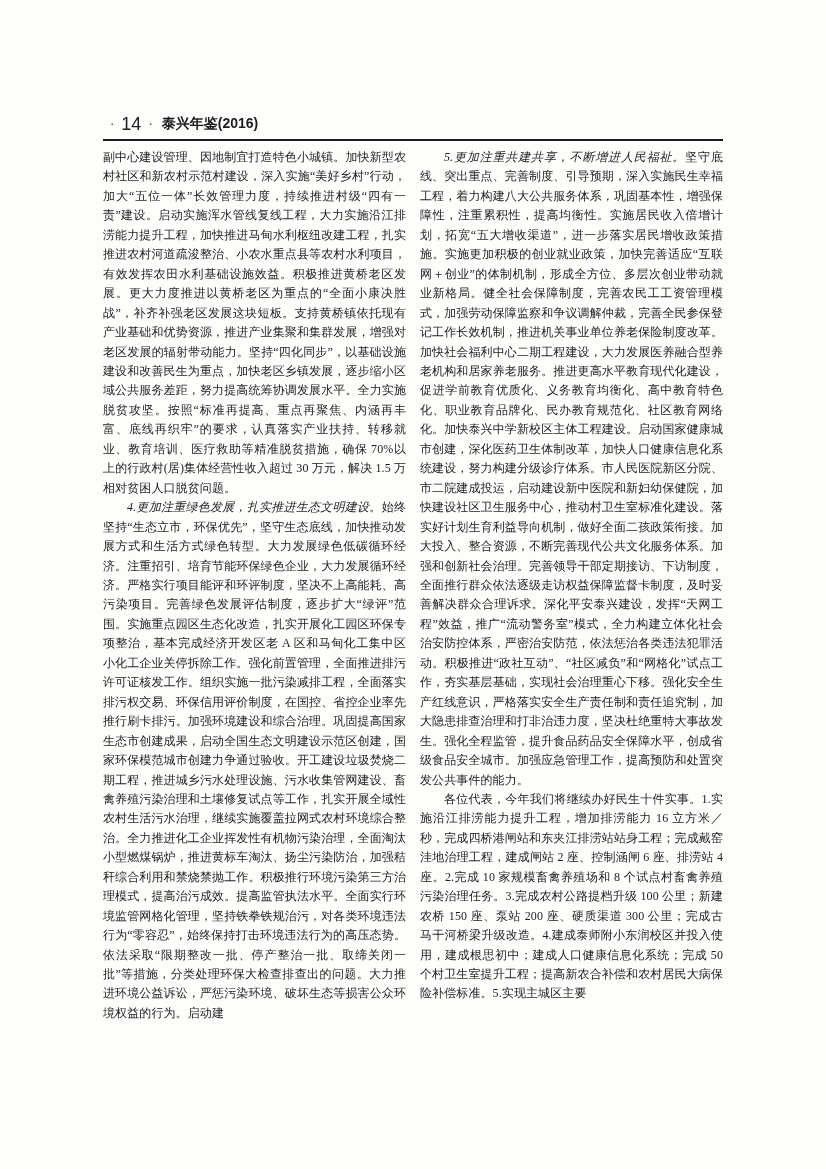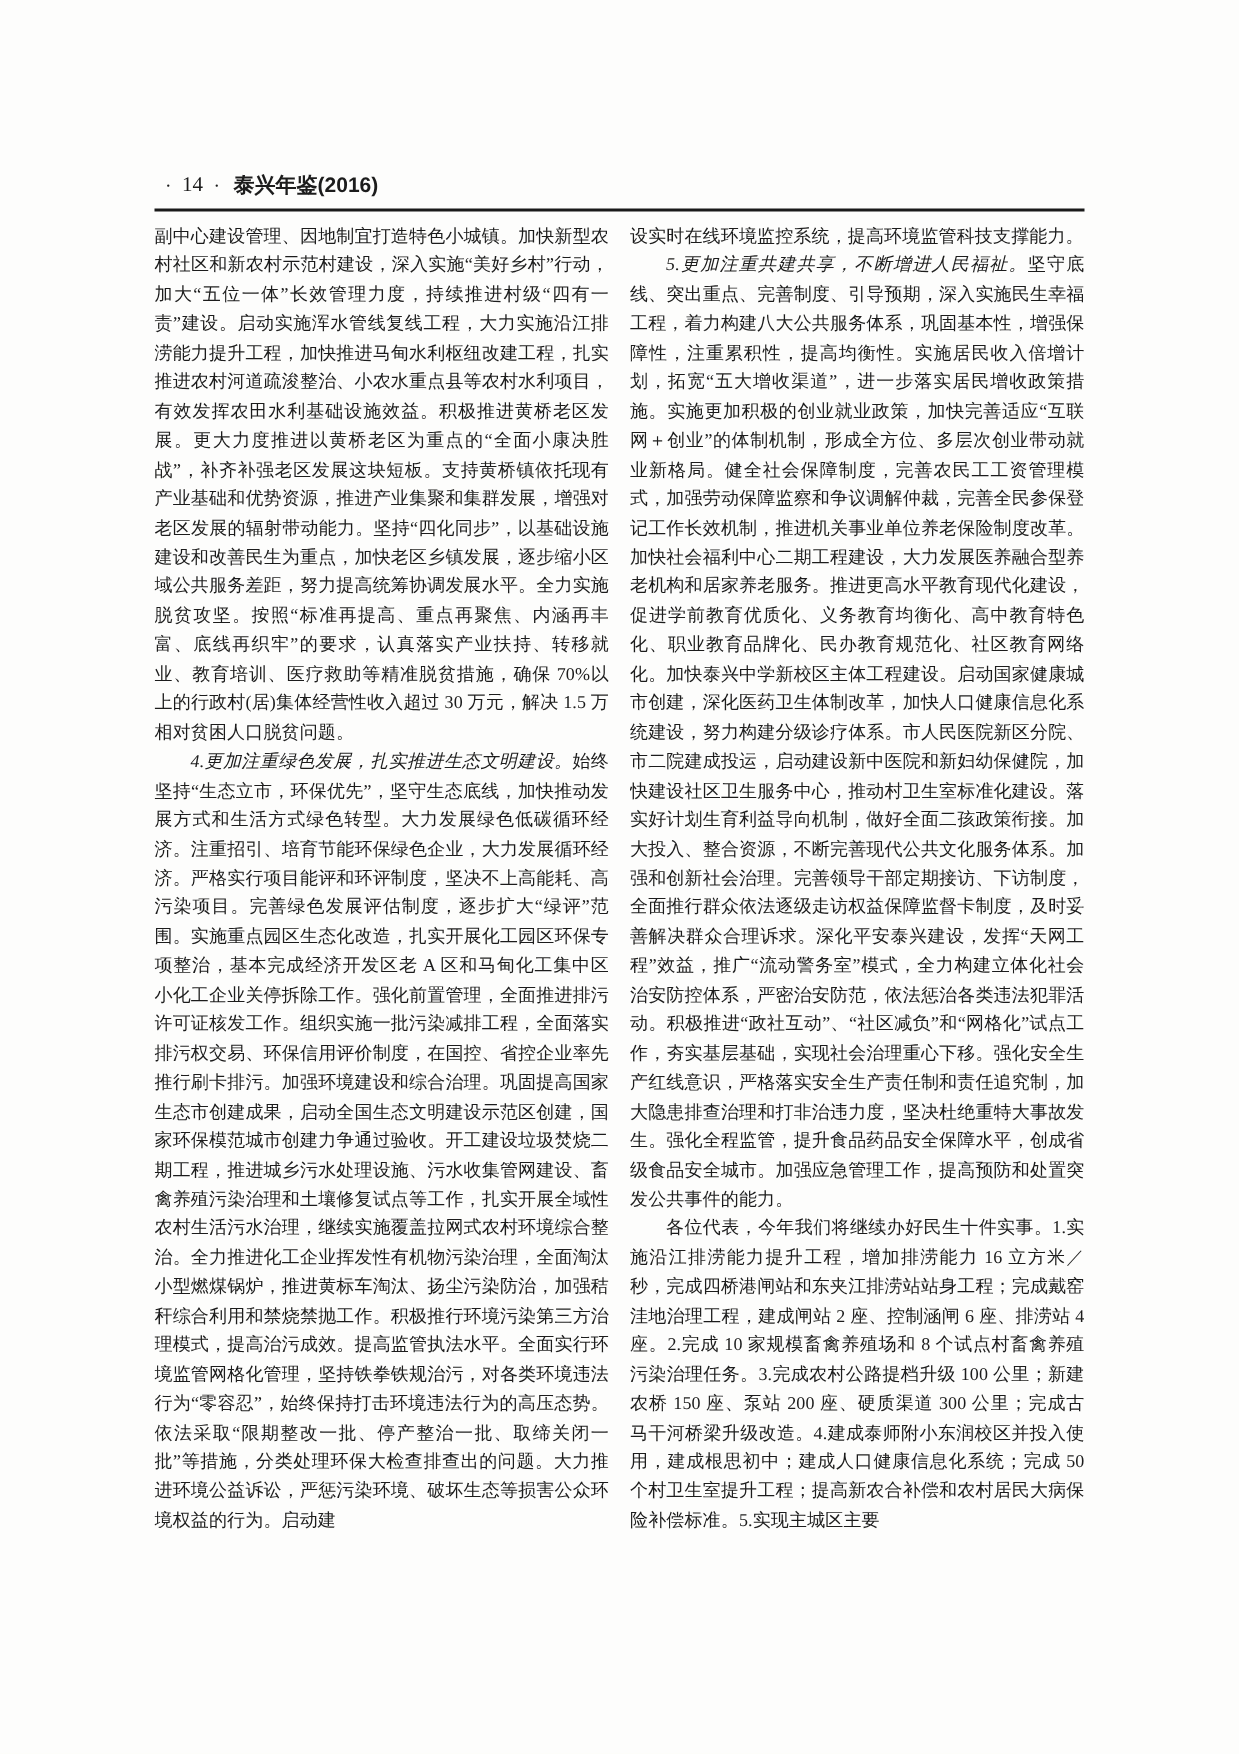--- a/index.html
+++ b/index.html
@@ -29,22 +29,22 @@
     display: flex;
     align-items: center;
     letter-spacing: 0;
     white-space: pre;
   }
   .header .dot {
     font-size: 13px;
     padding: 0 7px;
   }
   .header .pagenum {
-    font-family: Liberation Serif, serif;
-    font-size: 14px;
+    font-family: Liberation Sans, sans-serif;
+    font-size: 18px;
   }
   .header .booktitle {
     font-family: "Liberation Sans", "DejaVu Sans", sans-serif;
     font-weight: bold;
     font-size: 14px;
     margin-left: 2px;
   }
   .rule {
     margin-top: 3px;
     border-bottom: 2px solid #1a1a1a;
@@ -87,19 +87,18 @@
       <span class="dot">·</span>
       <span class="booktitle">泰兴年鉴(2016)</span>
     </div>
     <div class="rule"></div>
     <div class="columns">
       <div class="col" id="col-left">
           <p class="para"><span class="normal">副中心建设管理、因地制宜打造特色小城镇。加快新型农村社区和新农村示范村建设，深入实施“美好乡村”行动，加大“五位一体”长效管理力度，持续推进村级“四有一责”建设。启动实施浑水管线复线工程，大力实施沿江排涝能力提升工程，加快推进马甸水利枢纽改建工程，扎实推进农村河道疏浚整治、小农水重点县等农村水利项目，有效发挥农田水利基础设施效益。积极推进黄桥老区发展。更大力度推进以黄桥老区为重点的“全面小康决胜战”，补齐补强老区发展这块短板。支持黄桥镇依托现有产业基础和优势资源，推进产业集聚和集群发展，增强对老区发展的辐射带动能力。坚持“四化同步”，以基础设施建设和改善民生为重点，加快老区乡镇发展，逐步缩小区域公共服务差距，努力提高统筹协调发展水平。全力实施脱贫攻坚。按照“标准再提高、重点再聚焦、内涵再丰富、底线再织牢”的要求，认真落实产业扶持、转移就业、教育培训、医疗救助等精准脱贫措施，确保 70%以上的行政村(居)集体经营性收入超过 30 万元，解决 1.5 万相对贫困人口脱贫问题。</span></p>
           <p class="para indent"><span class="italic">4.更加注重绿色发展，扎实推进生态文明建设。</span><span class="normal">始终坚持“生态立市，环保优先”，坚守生态底线，加快推动发展方式和生活方式绿色转型。大力发展绿色低碳循环经济。注重招引、培育节能环保绿色企业，大力发展循环经济。严格实行项目能评和环评制度，坚决不上高能耗、高污染项目。完善绿色发展评估制度，逐步扩大“绿评”范围。实施重点园区生态化改造，扎实开展化工园区环保专项整治，基本完成经济开发区老 A 区和马甸化工集中区小化工企业关停拆除工作。强化前置管理，全面推进排污许可证核发工作。组织实施一批污染减排工程，全面落实排污权交易、环保信用评价制度，在国控、省控企业率先推行刷卡排污。加强环境建设和综合治理。巩固提高国家生态市创建成果，启动全国生态文明建设示范区创建，国家环保模范城市创建力争通过验收。开工建设垃圾焚烧二期工程，推进城乡污水处理设施、污水收集管网建设、畜禽养殖污染治理和土壤修复试点等工作，扎实开展全域性农村生活污水治理，继续实施覆盖拉网式农村环境综合整治。全力推进化工企业挥发性有机物污染治理，全面淘汰小型燃煤锅炉，推进黄标车淘汰、扬尘污染防治，加强秸秆综合利用和禁烧禁抛工作。积极推行环境污染第三方治理模式，提高治污成效。提高监管执法水平。全面实行环境监管网格化管理，坚持铁拳铁规治污，对各类环境违法行为“零容忍”，始终保持打击环境违法行为的高压态势。依法采取“限期整改一批、停产整治一批、取缔关闭一批”等措施，分类处理环保大检查排查出的问题。大力推进环境公益诉讼，严惩污染环境、破坏生态等损害公众环境权益的行为。启动建</span></p>
         </div>
       <div class="col" id="col-right">
-          <p class="para"><span class="normal">设实时在线环境监控系统，提高环境监管科技支撑能力。</span></p>
           <p class="para indent"><span class="italic">5.更加注重共建共享，不断增进人民福祉。</span><span class="normal">坚守底线、突出重点、完善制度、引导预期，深入实施民生幸福工程，着力构建八大公共服务体系，巩固基本性，增强保障性，注重累积性，提高均衡性。实施居民收入倍增计划，拓宽“五大增收渠道”，进一步落实居民增收政策措施。实施更加积极的创业就业政策，加快完善适应“互联网＋创业”的体制机制，形成全方位、多层次创业带动就业新格局。健全社会保障制度，完善农民工工资管理模式，加强劳动保障监察和争议调解仲裁，完善全民参保登记工作长效机制，推进机关事业单位养老保险制度改革。加快社会福利中心二期工程建设，大力发展医养融合型养老机构和居家养老服务。推进更高水平教育现代化建设，促进学前教育优质化、义务教育均衡化、高中教育特色化、职业教育品牌化、民办教育规范化、社区教育网络化。加快泰兴中学新校区主体工程建设。启动国家健康城市创建，深化医药卫生体制改革，加快人口健康信息化系统建设，努力构建分级诊疗体系。市人民医院新区分院、市二院建成投运，启动建设新中医院和新妇幼保健院，加快建设社区卫生服务中心，推动村卫生室标准化建设。落实好计划生育利益导向机制，做好全面二孩政策衔接。加大投入、整合资源，不断完善现代公共文化服务体系。加强和创新社会治理。完善领导干部定期接访、下访制度，全面推行群众依法逐级走访权益保障监督卡制度，及时妥善解决群众合理诉求。深化平安泰兴建设，发挥“天网工程”效益，推广“流动警务室”模式，全力构建立体化社会治安防控体系，严密治安防范，依法惩治各类违法犯罪活动。积极推进“政社互动”、“社区减负”和“网格化”试点工作，夯实基层基础，实现社会治理重心下移。强化安全生产红线意识，严格落实安全生产责任制和责任追究制，加大隐患排查治理和打非治违力度，坚决杜绝重特大事故发生。强化全程监管，提升食品药品安全保障水平，创成省级食品安全城市。加强应急管理工作，提高预防和处置突发公共事件的能力。</span></p>
           <p class="para indent"><span class="normal">各位代表，今年我们将继续办好民生十件实事。1.实施沿江排涝能力提升工程，增加排涝能力 16 立方米／秒，完成四桥港闸站和东夹江排涝站站身工程；完成戴窑洼地治理工程，建成闸站 2 座、控制涵闸 6 座、排涝站 4 座。2.完成 10 家规模畜禽养殖场和 8 个试点村畜禽养殖污染治理任务。3.完成农村公路提档升级 100 公里；新建农桥 150 座、泵站 200 座、硬质渠道 300 公里；完成古马干河桥梁升级改造。4.建成泰师附小东润校区并投入使用，建成根思初中；建成人口健康信息化系统；完成 50 个村卫生室提升工程；提高新农合补偿和农村居民大病保险补偿标准。5.实现主城区主要</span></p>
         </div>
     </div>
   </div>
 </div>
 
 </body></html>

